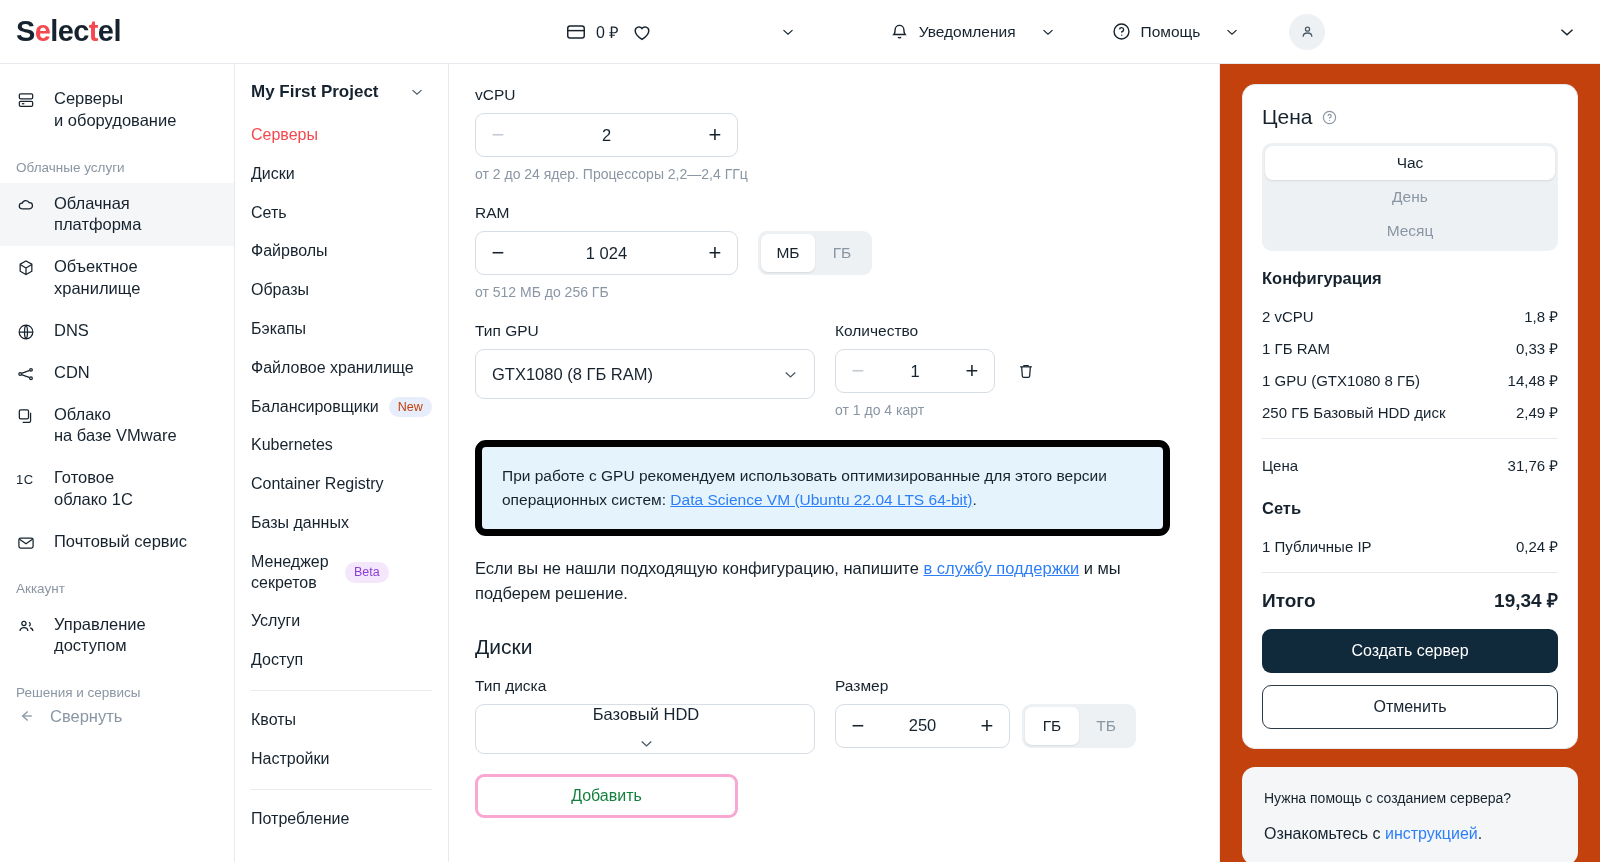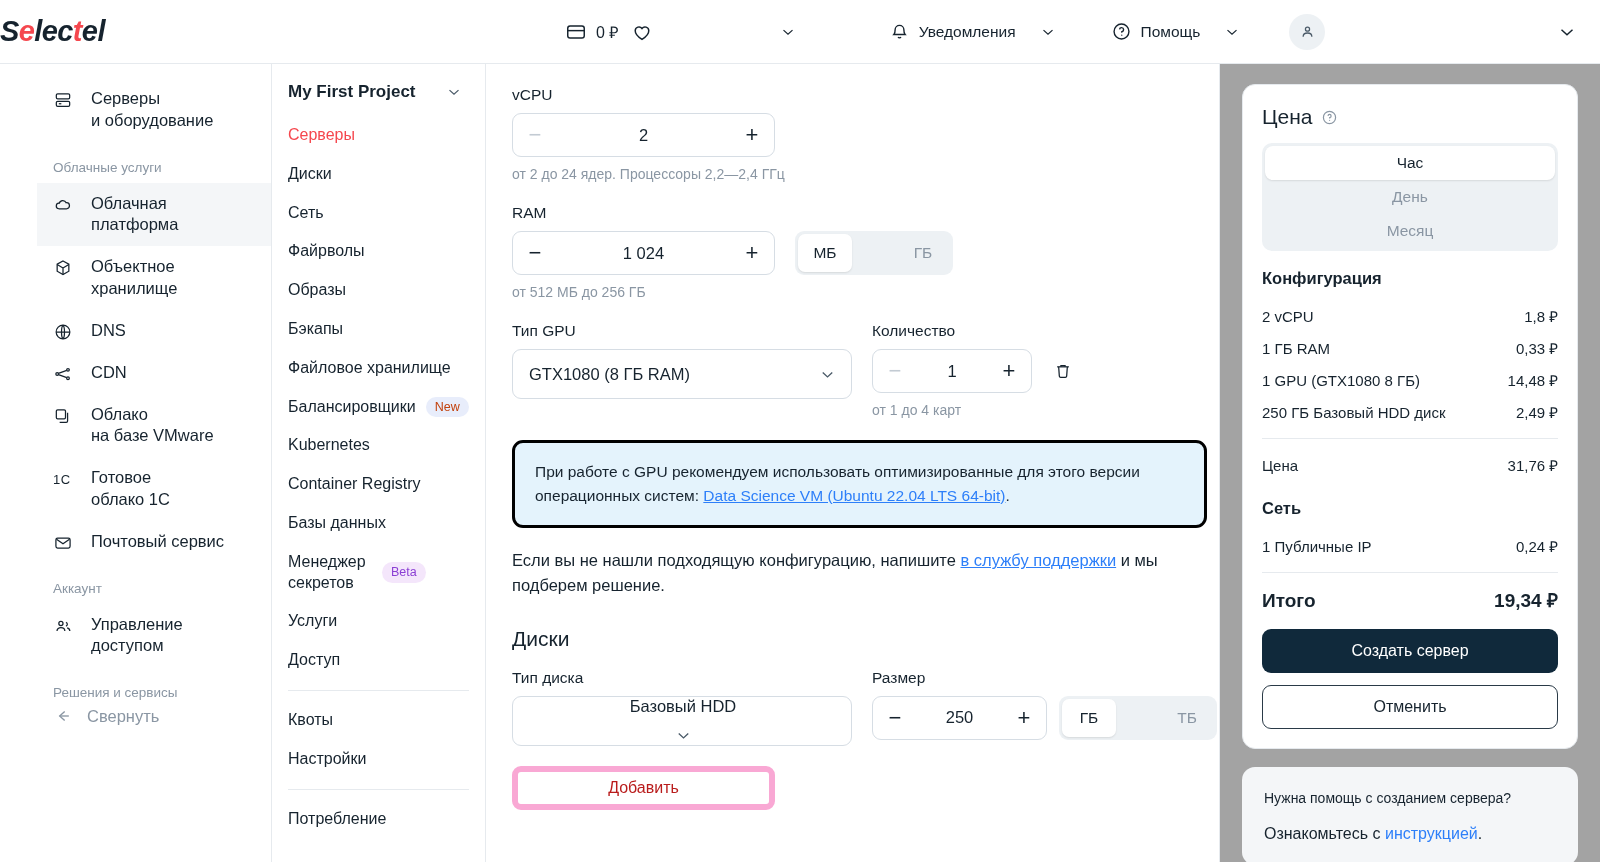--- a/index.html
+++ b/index.html
@@ -14,24 +14,23 @@
 
   
   .topbar {
     height: 64px; min-height: 64px;
     display: flex; align-items: center;
     border-bottom: 1px solid #E6EAEE;
     background: #fff;
     position: relative;
   }
   .logo {
-    width: 235px; 
+    width: 235px; padding-left: 16px;
     font-size: 29px; font-weight: bold; letter-spacing: -0.6px;
     color: #16232E;
-    font-style: italic;
   }
   .logo .accent { color: #F5474E; }
   .topbar-mid { display: flex; align-items: center; flex: 1; padding-left: 324px; gap: 0; }
   .tb-item {
     display: flex; align-items: center; gap: 9px;
     font-size: 15.5px; color: #16232E; cursor: pointer;
     height: 40px; padding: 0 6px;
   }
   .tb-gap-1 { margin-right: 20px; }
   .tb-chev { margin-left: 14px; }
@@ -40,21 +39,21 @@
     width: 36px; height: 36px; border-radius: 50%;
     background: #EDF1F4; display: flex; align-items: center; justify-content: center;
   }
   .topbar-right {
     position: absolute; right: 22px; top: 0; height: 64px;
     display: flex; align-items: center;
   }
   svg { display: block; }
 
   
-  .body { display: flex; flex: 1; min-height: 0; padding-left: 37px; }
+  .body { display: flex; flex: 1; min-height: 0; }
 
   
   .lnav {
     width: 235px; min-width: 235px;
     border-right: 1px solid #E6EAEE;
     padding-top: 14px;
     background: #fff; position: relative;
   }
   .lnav-item {
     display: flex; gap: 16px; align-items: flex-start;
@@ -118,21 +117,21 @@
     width: 44px; height: 42px; display: flex; align-items: center; justify-content: center;
     font-size: 22px; color: #16232E; cursor: pointer; user-select: none;
   }
   .stepper .sbtn.dim { color: #C3CBD3; }
   .w-vcpu { width: 263px; }
   .w-ram  { width: 263px; }
   .w-qty  { width: 160px; }
   .w-size { width: 175px; }
 
   .segmented {
-    display: flex; background: #EDF1F4; border-radius: 9px; padding: 3px; height: 44px; gap: 44px;
+    display: flex; background: #EDF1F4; border-radius: 9px; padding: 3px; height: 44px;
   }
   .seg {
     display: flex; align-items: center; justify-content: center;
     min-width: 54px; padding: 0 14px; border-radius: 7px;
     font-size: 15.5px; color: #8A96A3; cursor: pointer;
   }
   .seg.on { background: #fff; color: #16232E; box-shadow: 0 1px 2px rgba(0,0,0,.10); }
 
   .select {
     display: flex; align-items: center; justify-content: space-between;
@@ -140,39 +139,39 @@
     height: 50px; padding: 0 14px 0 16px; cursor: pointer;
     font-size: 16.5px; color: #16232E;
   }
   .w-gpu { width: 340px; }
   .w-disk { width: 340px; flex-direction: column; }
 
   .iconbtn { width: 34px; height: 44px; display: flex; align-items: center; justify-content: center; cursor: pointer; color: #16232E; }
 
   .banner {
     margin-top: 22px; width: 695px;
-    background: #E4F3FC; border: 3px solid #000000; border-radius: 11px;
+    background: #E4F3FC; border: 7px solid #000000; border-radius: 11px;
     padding: 17px 20px; font-size: 15.5px; line-height: 1.56; color: #16232E;
   }
   .lnk { color: #2D7FF9; text-decoration: underline; cursor: pointer; }
   .para {
     margin-top: 20px; width: 695px;
     font-size: 16.5px; line-height: 1.52; color: #16232E;
   }
   .h2 { font-size: 21px; margin-top: 28px; margin-bottom: 18px; color: #16232E; }
   .btn-outline {
-    width: 263px; height: 44px; border: 6px solid #f9a8d4; border-radius: 9px;
-    background: #fff; font-size: 16px; color: #b91c1c; cursor: pointer;
+    width: 263px; height: 44px; border: 3px solid #f9a8d4; border-radius: 9px;
+    background: #fff; font-size: 16px; color: #15803d; cursor: pointer;
     display: flex; align-items: center; justify-content: center;
   }
 
   
   .rpanel {
     width: 380px; min-width: 380px; padding: 20px 22px 0 22px;
-    background: #a3a3a3; overflow: hidden;
+    background: #c2410c; overflow: hidden;
   }
   .card {
     border: 1px solid #E6EAEE; border-radius: 13px; padding: 20px 19px 19px 19px;
     background: #fff;
   }
   .card-title {
     display: flex; align-items: center; gap: 8px;
     font-size: 21px; color: #16232E; margin-bottom: 14px;
   }
   .tabs {

